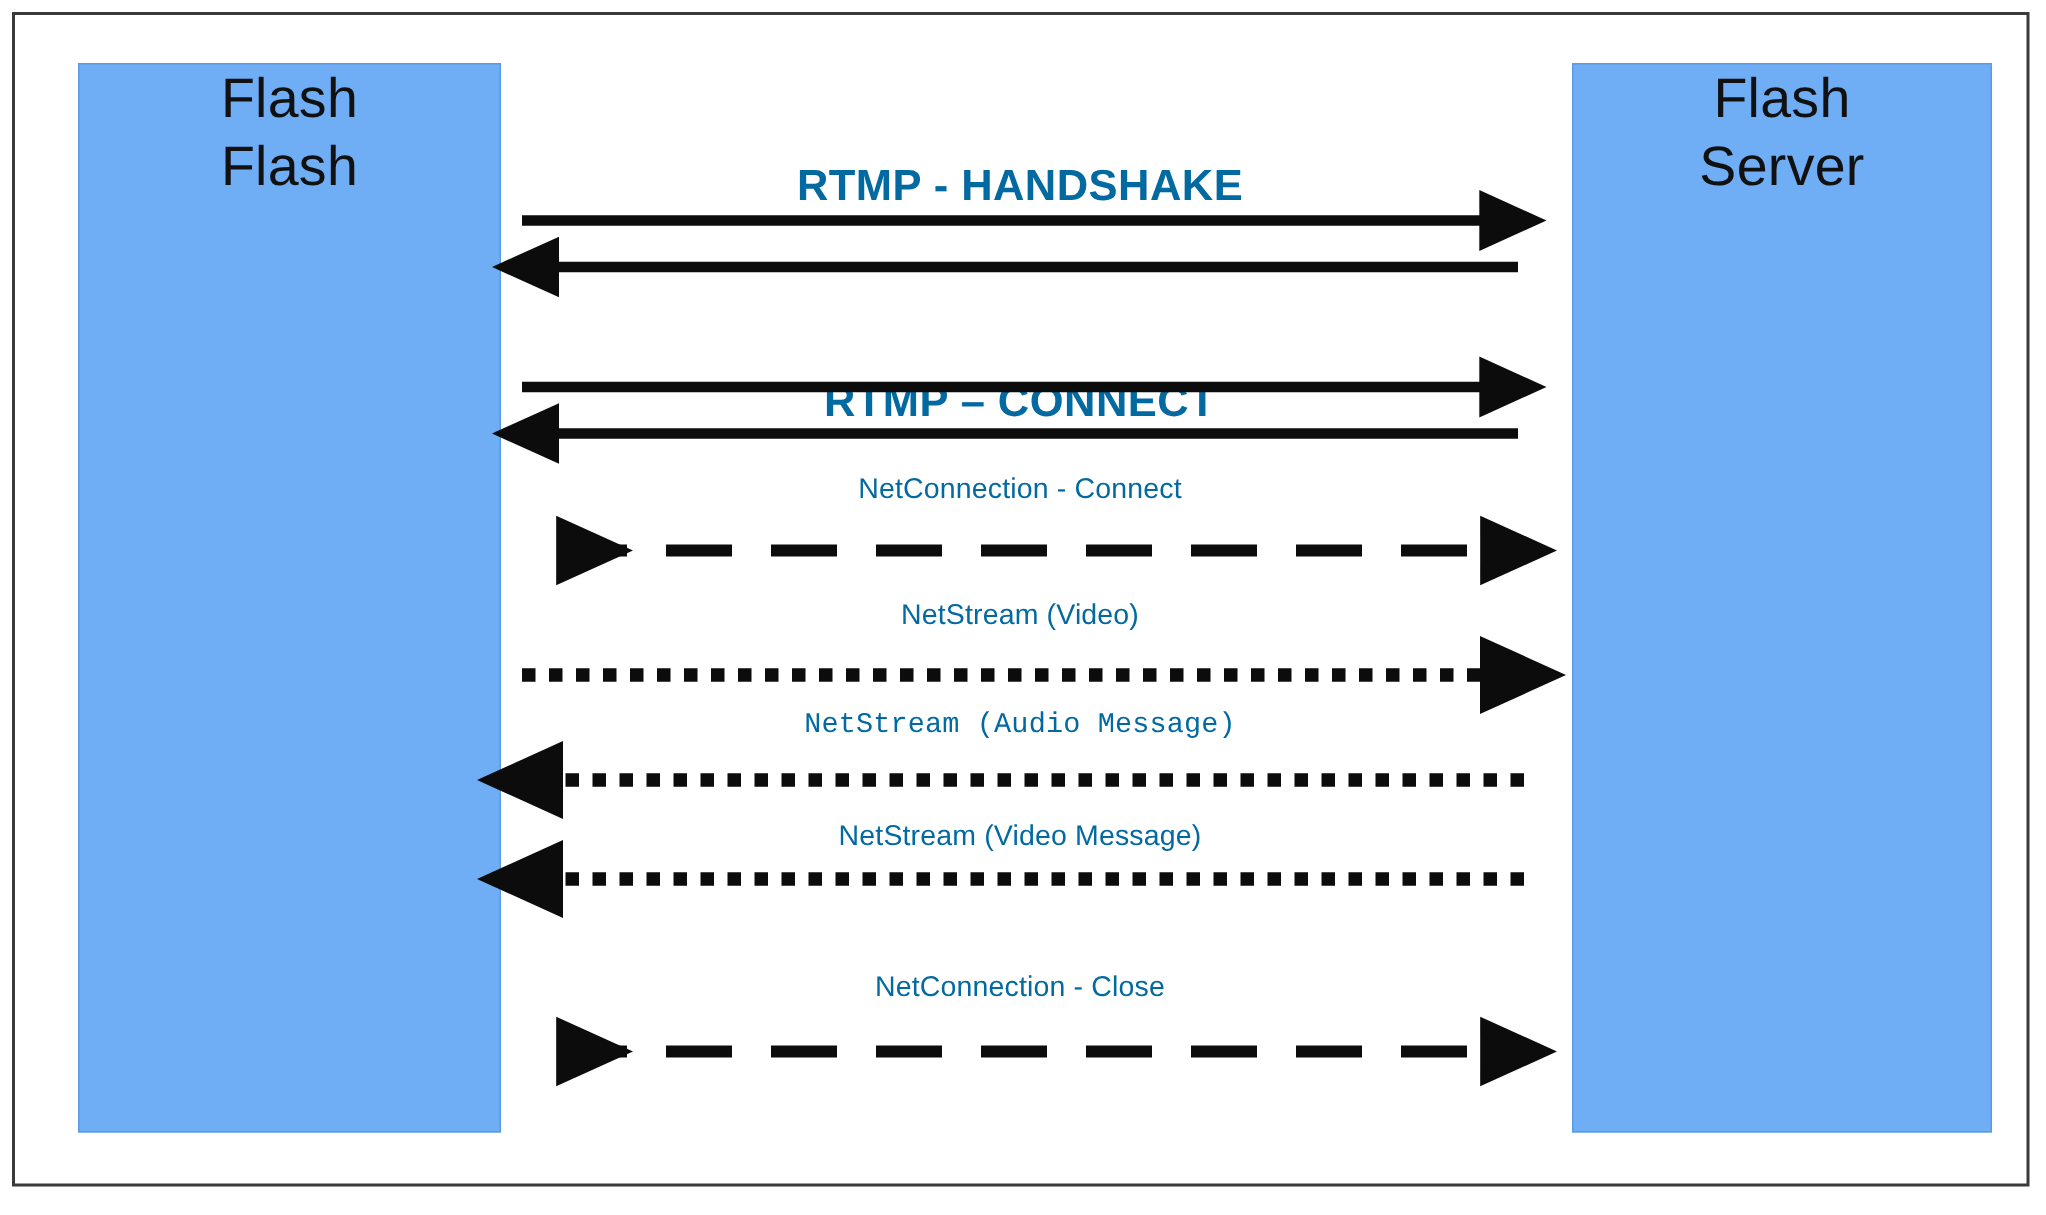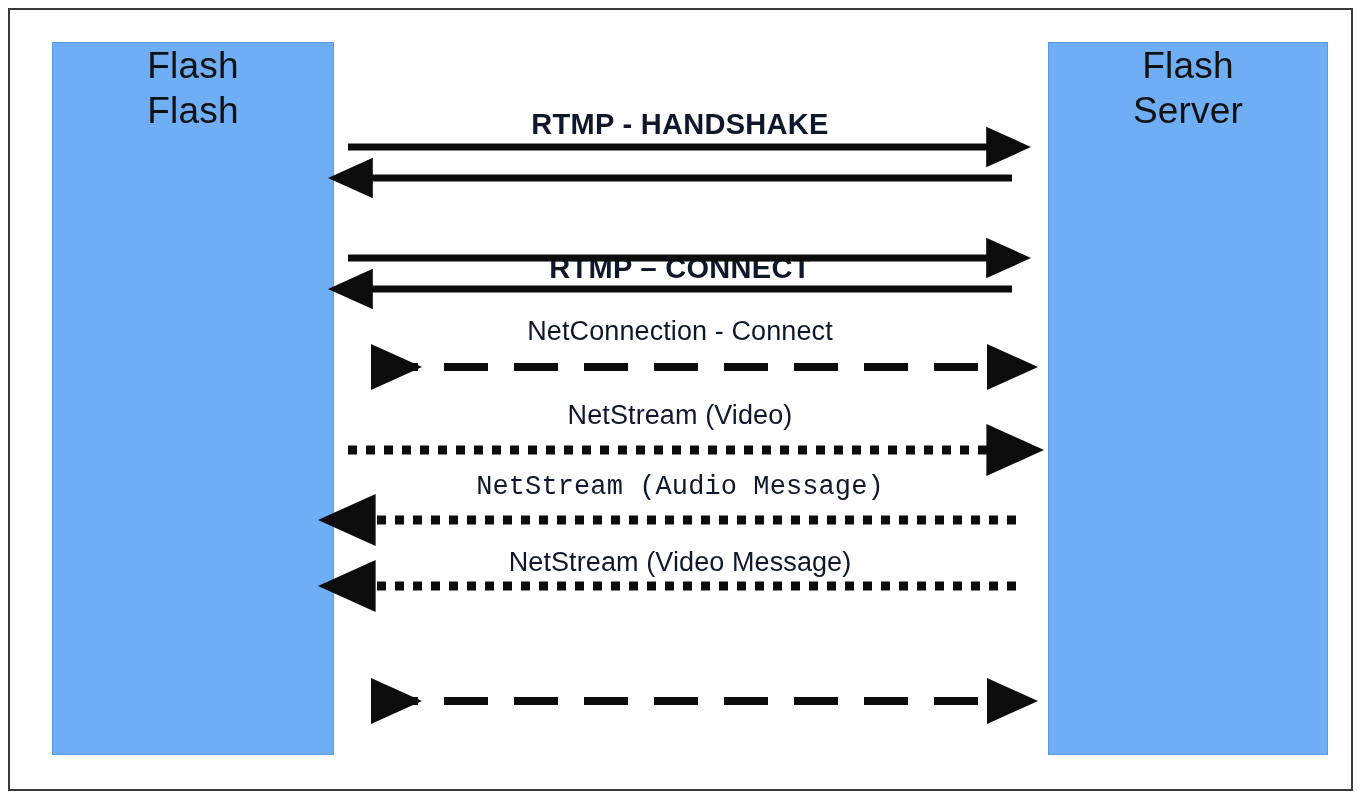--- a/index.html
+++ b/index.html
@@ -14,24 +14,24 @@
 
   .endpoint{position:absolute;background:#6FADF5;border:1px solid #5b9be0;
             box-sizing:border-box;display:flex;align-items:flex-start;justify-content:center;}
   .endpoint .ep-text{font-size:37px;line-height:1.22;color:#111111;text-align:center;
                      font-weight:400;letter-spacing:.2px;}
 
   #client-box{left:52px;top:42px;width:282px;height:713px;}
   #server-box{left:1048px;top:42px;width:280px;height:713px;}
 
   
-  .msg-label{position:absolute;text-align:center;color:#0f172a;white-space:nowrap;
+  .msg-label{position:absolute;text-align:center;color:#0369a1;white-space:nowrap;
              transform:translateX(-50%);}
   .msg-label.bold{font-weight:700;font-size:29px;letter-spacing:.3px;}
-  .msg-label.reg{font-weight:400;font-size:27px;letter-spacing:.1px;}
+  .msg-label.reg{font-weight:400;font-size:19px;letter-spacing:.1px;}
 
   .arrow-svg{position:absolute;overflow:visible;}
   svg{display:block;}
 </style>
 </head>
 <body>
 
 <div id="frame">
 
   <div id="outer-border"></div>
@@ -89,18 +89,19 @@
   <svg class="arrow-svg" style="left:344px;top:506px;" width="676" height="30">
     <line x1="672" y1="14" x2="28" y2="14" stroke="#0c0c0c" stroke-width="9" stroke-dasharray="9 9" stroke-linecap="butt" marker-end="url(#ah-l)"></line>
   </svg>
 
   <div class="msg-label reg" style="left:680px;top:547px;">NetStream (Video Message)</div>
 
   <svg class="arrow-svg" style="left:344px;top:572px;" width="676" height="30">
     <line x1="672" y1="14" x2="28" y2="14" stroke="#0c0c0c" stroke-width="9" stroke-dasharray="9 9" stroke-linecap="butt" marker-end="url(#ah-l)"></line>
   </svg>
 
+  <div class="msg-label reg" style="left:680px;top:648px;">NetConnection - Close</div>
 
   <svg class="arrow-svg" style="left:344px;top:686px;" width="676" height="32">
     <line x1="30" y1="15" x2="646" y2="15" stroke="#0c0c0c" stroke-width="8" stroke-dasharray="44 26" marker-start="url(#ah-l)" marker-end="url(#ah-r)"></line>
   </svg>
 
 </div>
 
 </body></html>

